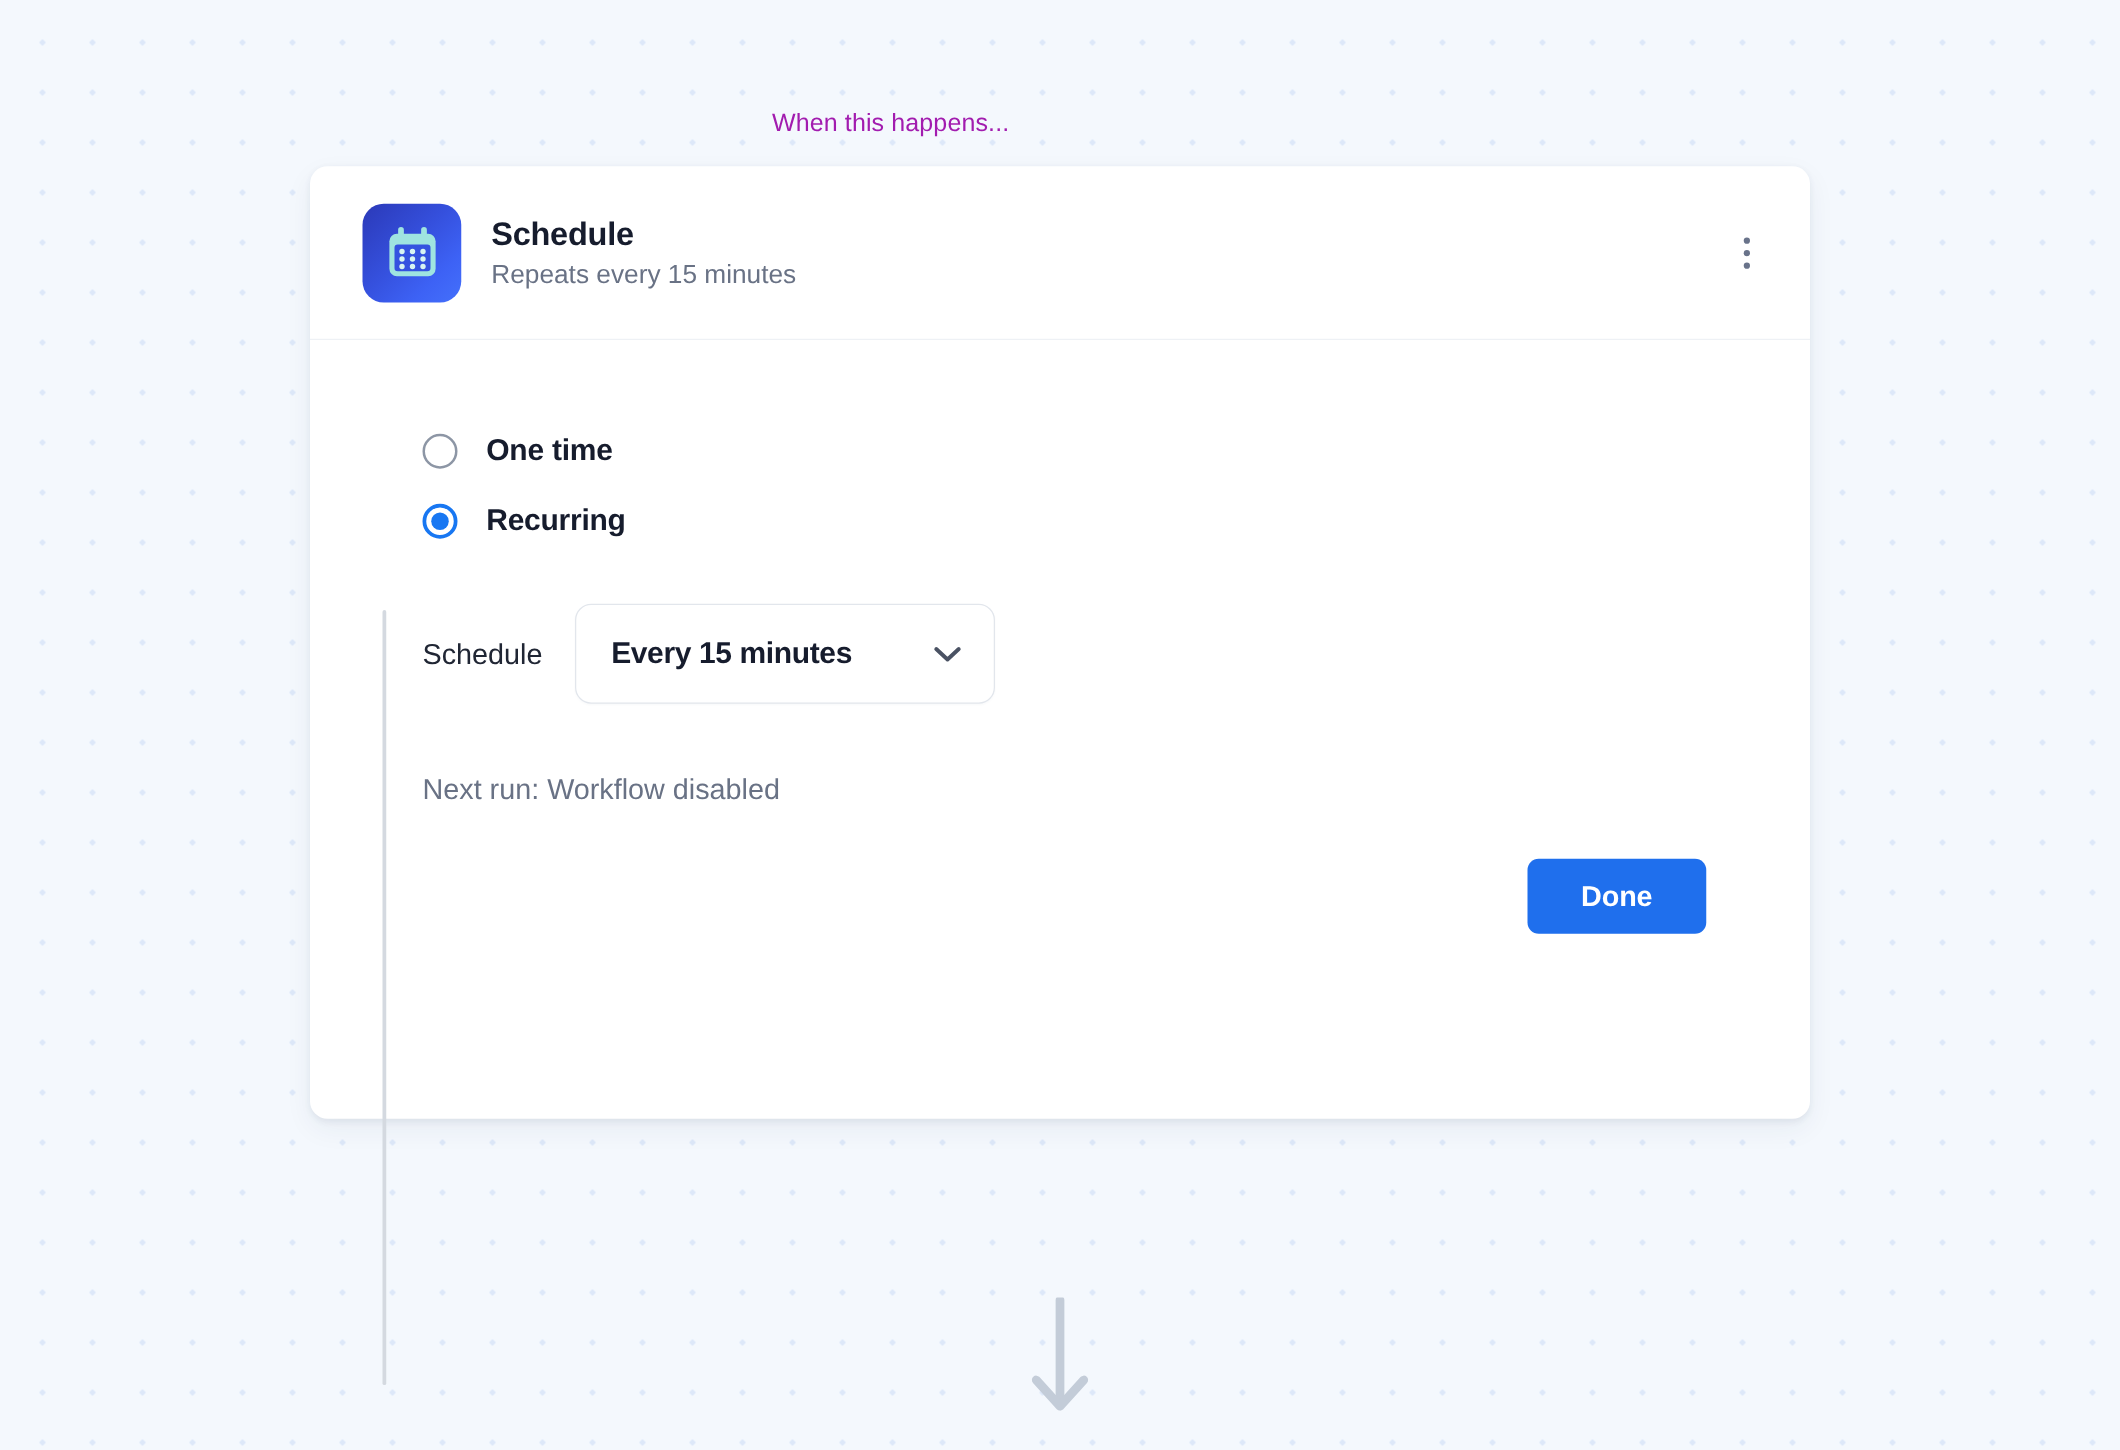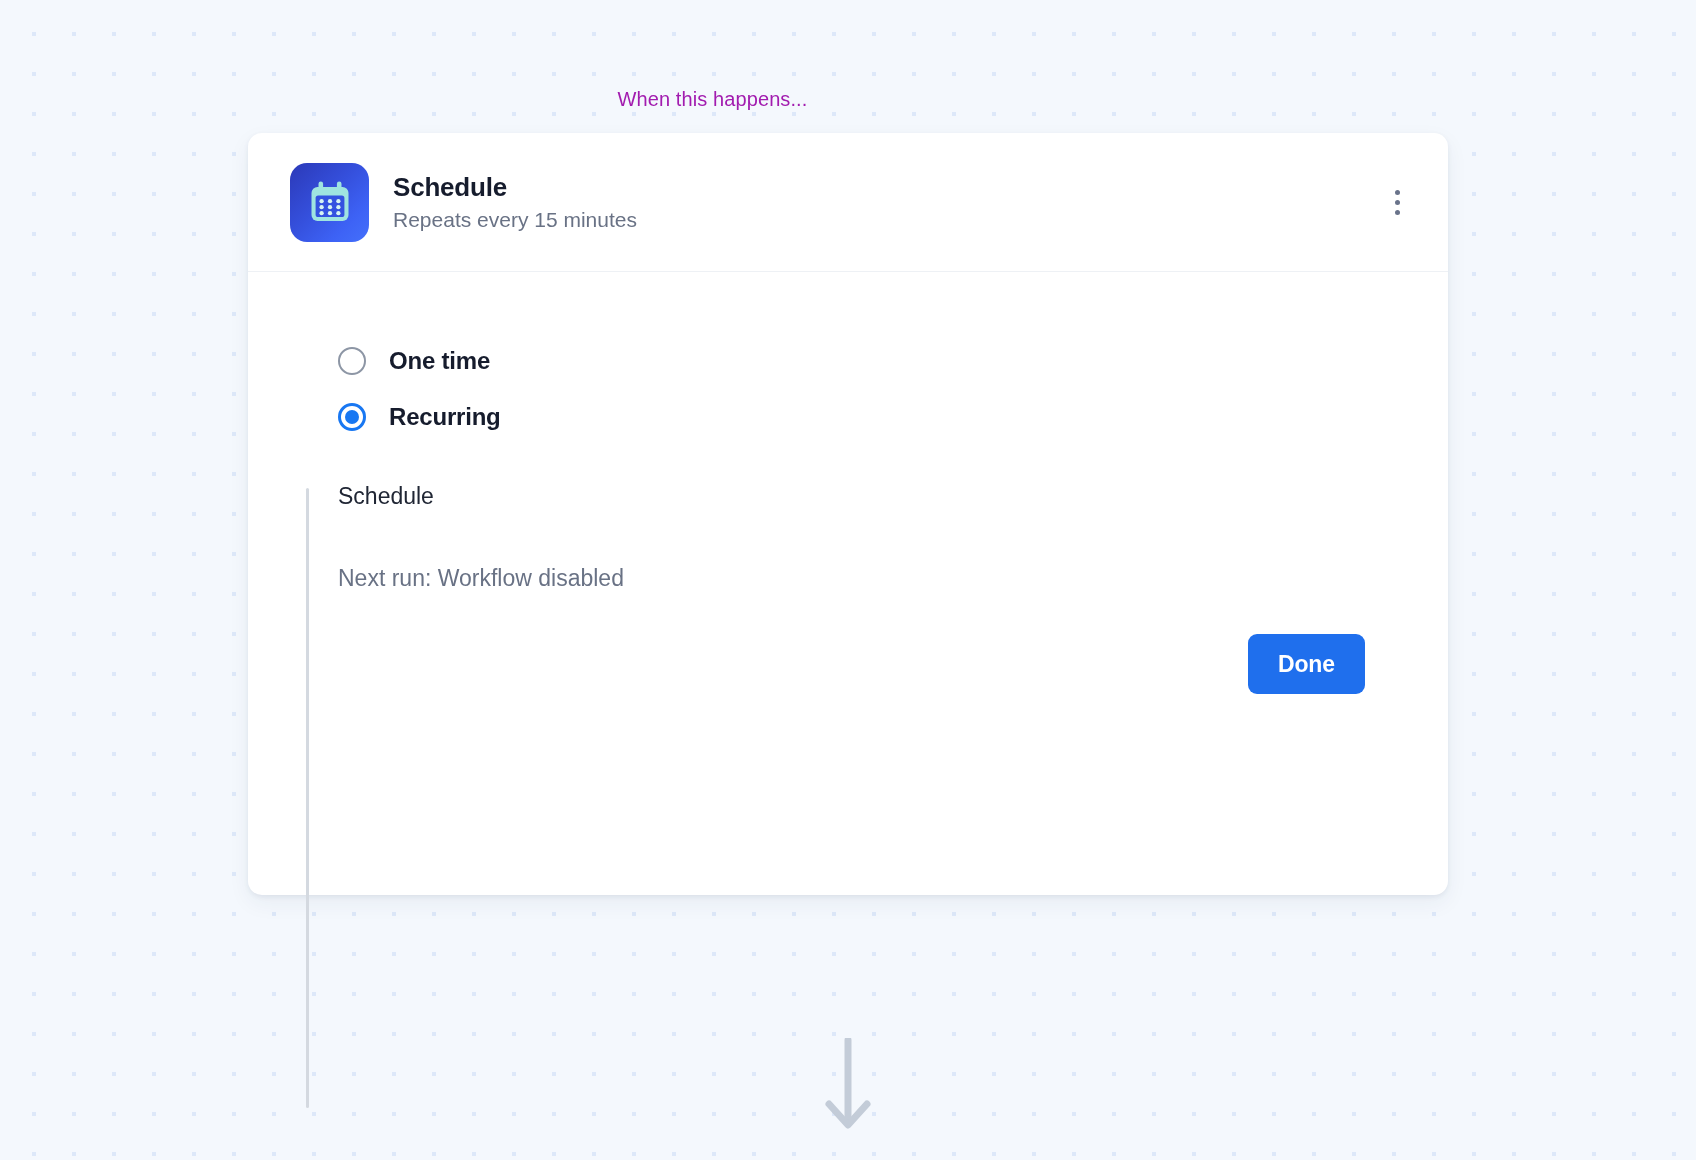--- a/index.html
+++ b/index.html
@@ -274,21 +274,21 @@
     position: absolute;
     right: 83px;
     top: 42px;
     background: #1f6fed;
     color: #ffffff;
     border: none;
     border-radius: 9px;
     font-family: "Liberation Sans", sans-serif;
     font-size: 23px;
     font-weight: 700;
-    padding: 0 30px;
+    padding: 0 43px;
     height: 60px;
     cursor: pointer;
     letter-spacing: -.1px;
   }
 
   .test-row { margin-top: 8px; }
 
   
   .flow-arrow {
     position: absolute;
@@ -353,20 +353,26 @@
       </div>
 
       <div class="radio-row">
         <span class="radio checked"></span>
         <span class="radio-label">Recurring</span>
       </div>
 
       <div class="repeats-row">
         <span class="repeats-label">Schedule</span>
 
+        <div class="select">
+          <span class="select-value">Every 15 minutes</span>
+          <svg class="chevron" viewBox="0 0 22 13">
+            <path d="M2 2.2 L11 10.6 L20 2.2" fill="none" stroke="#4a5263" stroke-width="3.1" stroke-linecap="round" stroke-linejoin="round"></path>
+          </svg>
+        </div>
       </div>
 
       <div class="next-run">Next run: Workflow disabled</div>
 
       <div class="done-wrap">
         <button class="done-btn">Done</button>
       </div>
     </div>
 
 

